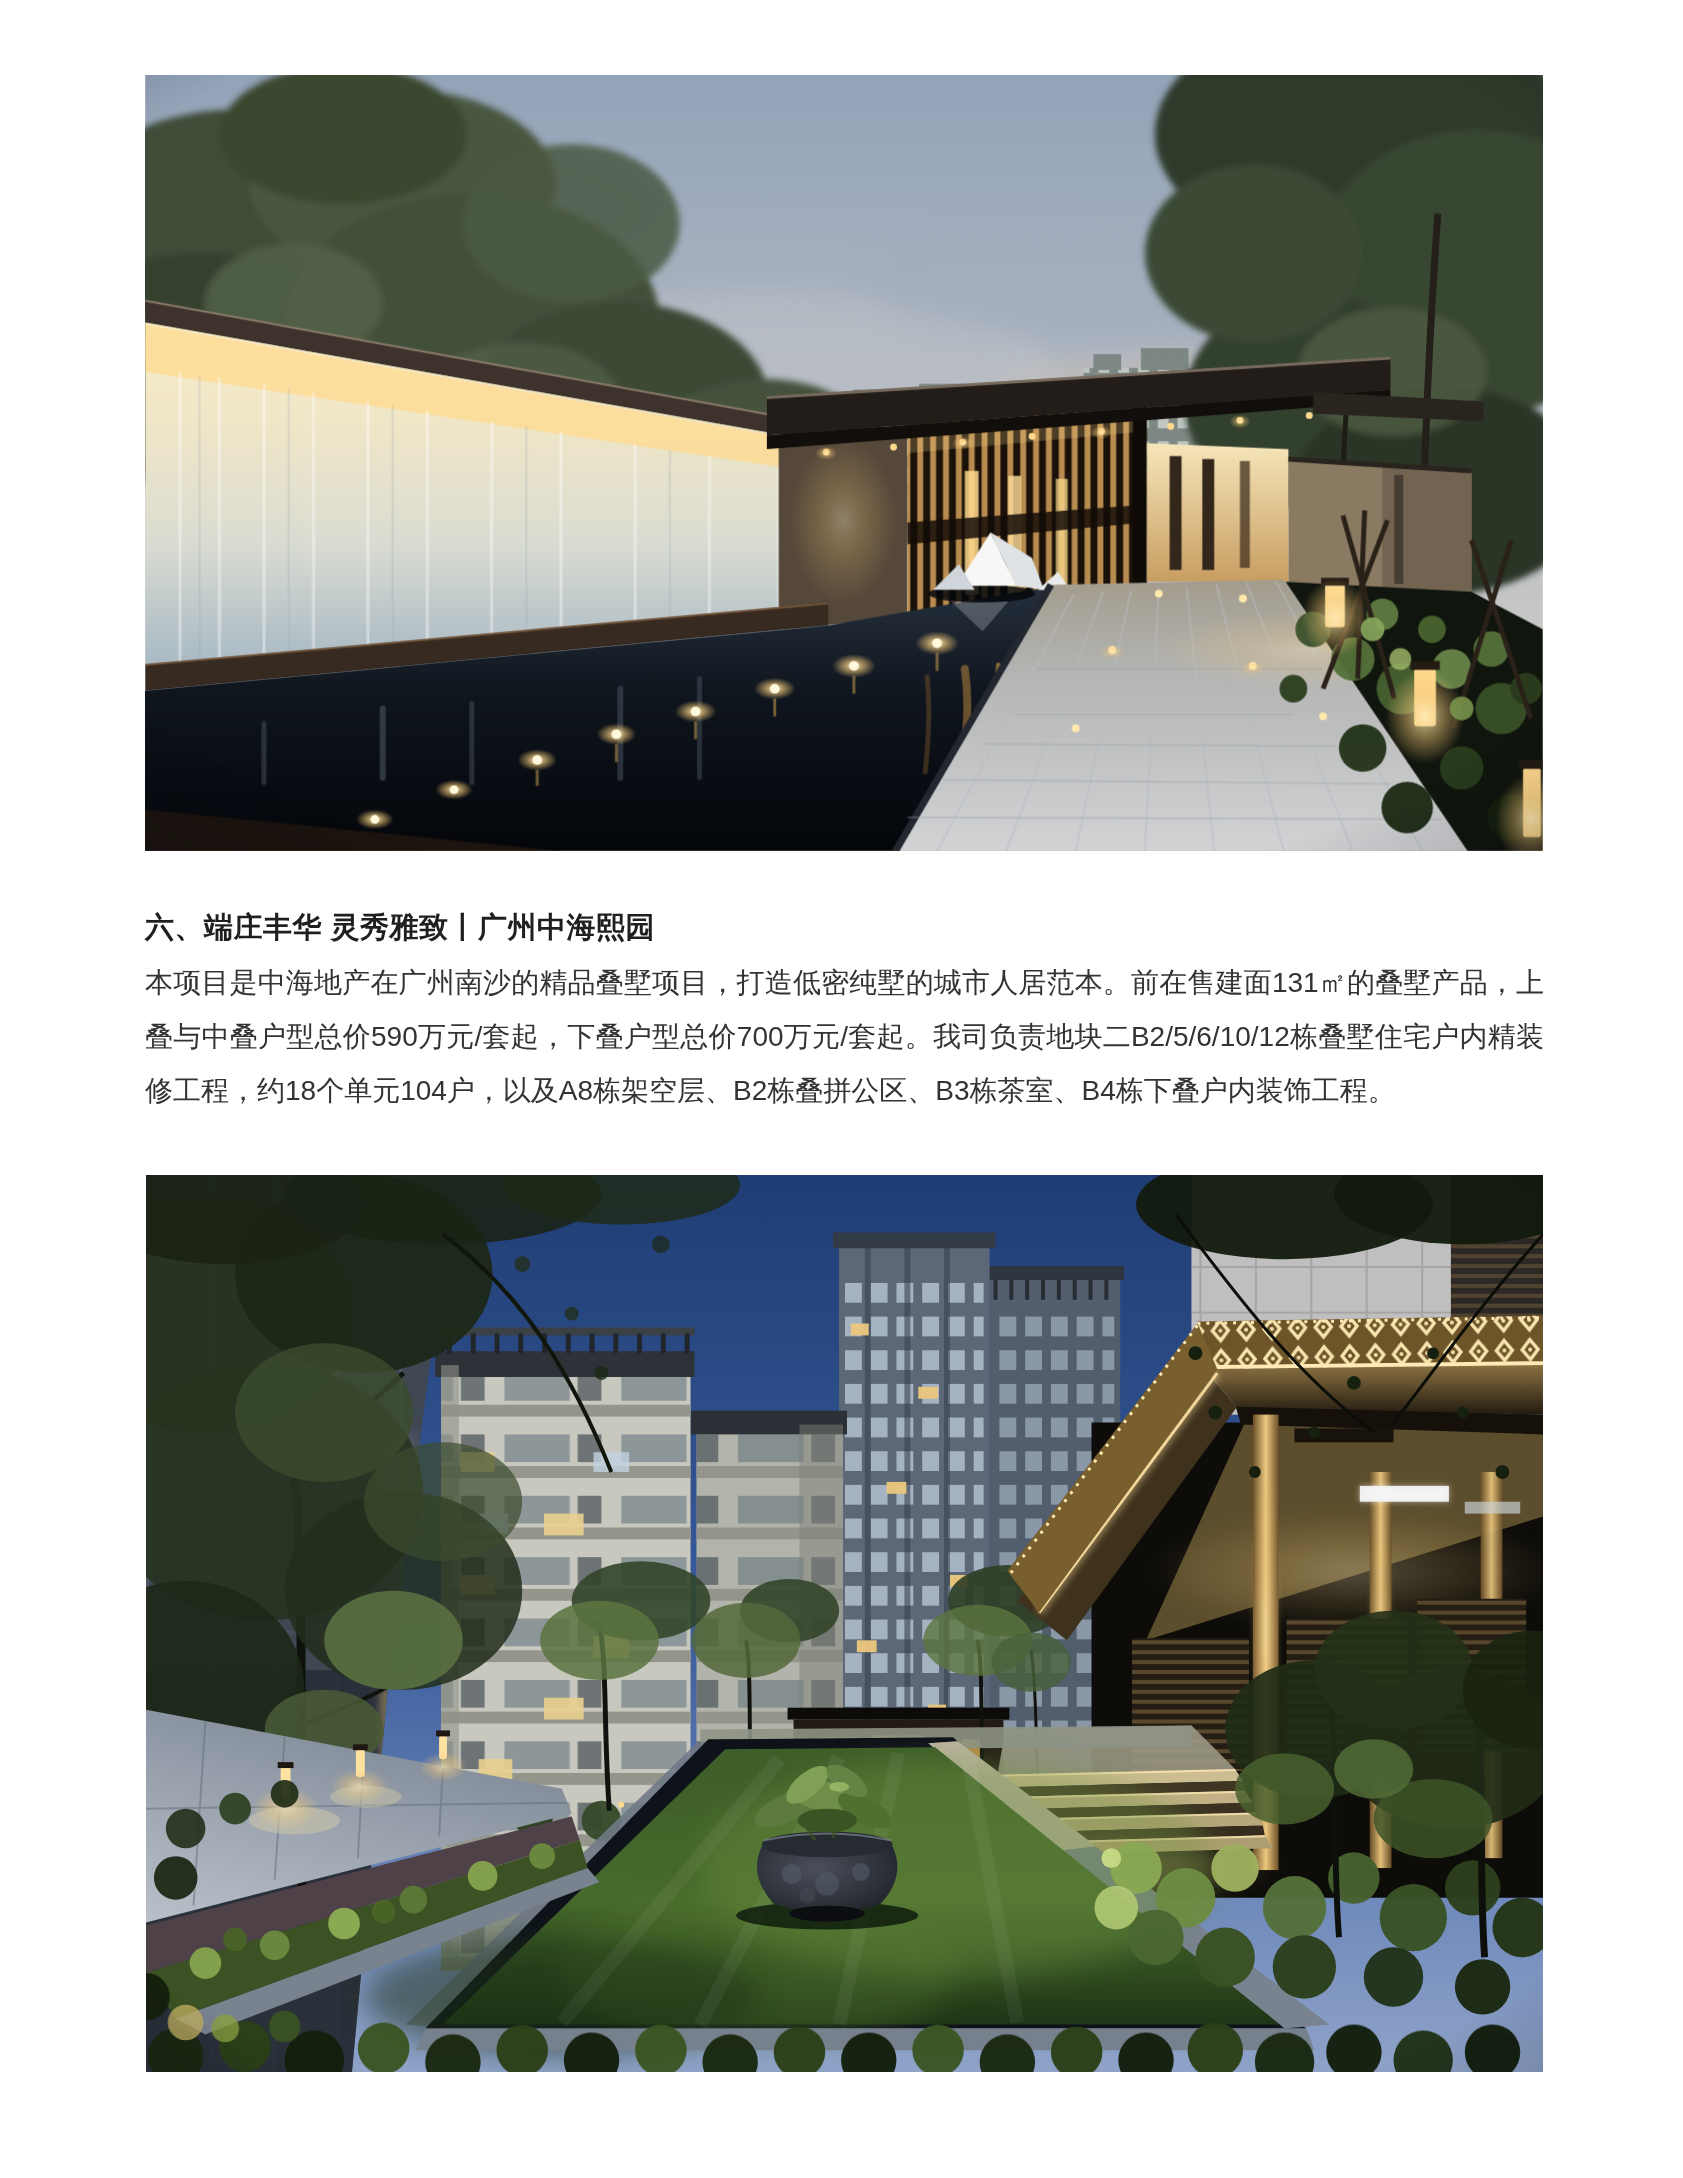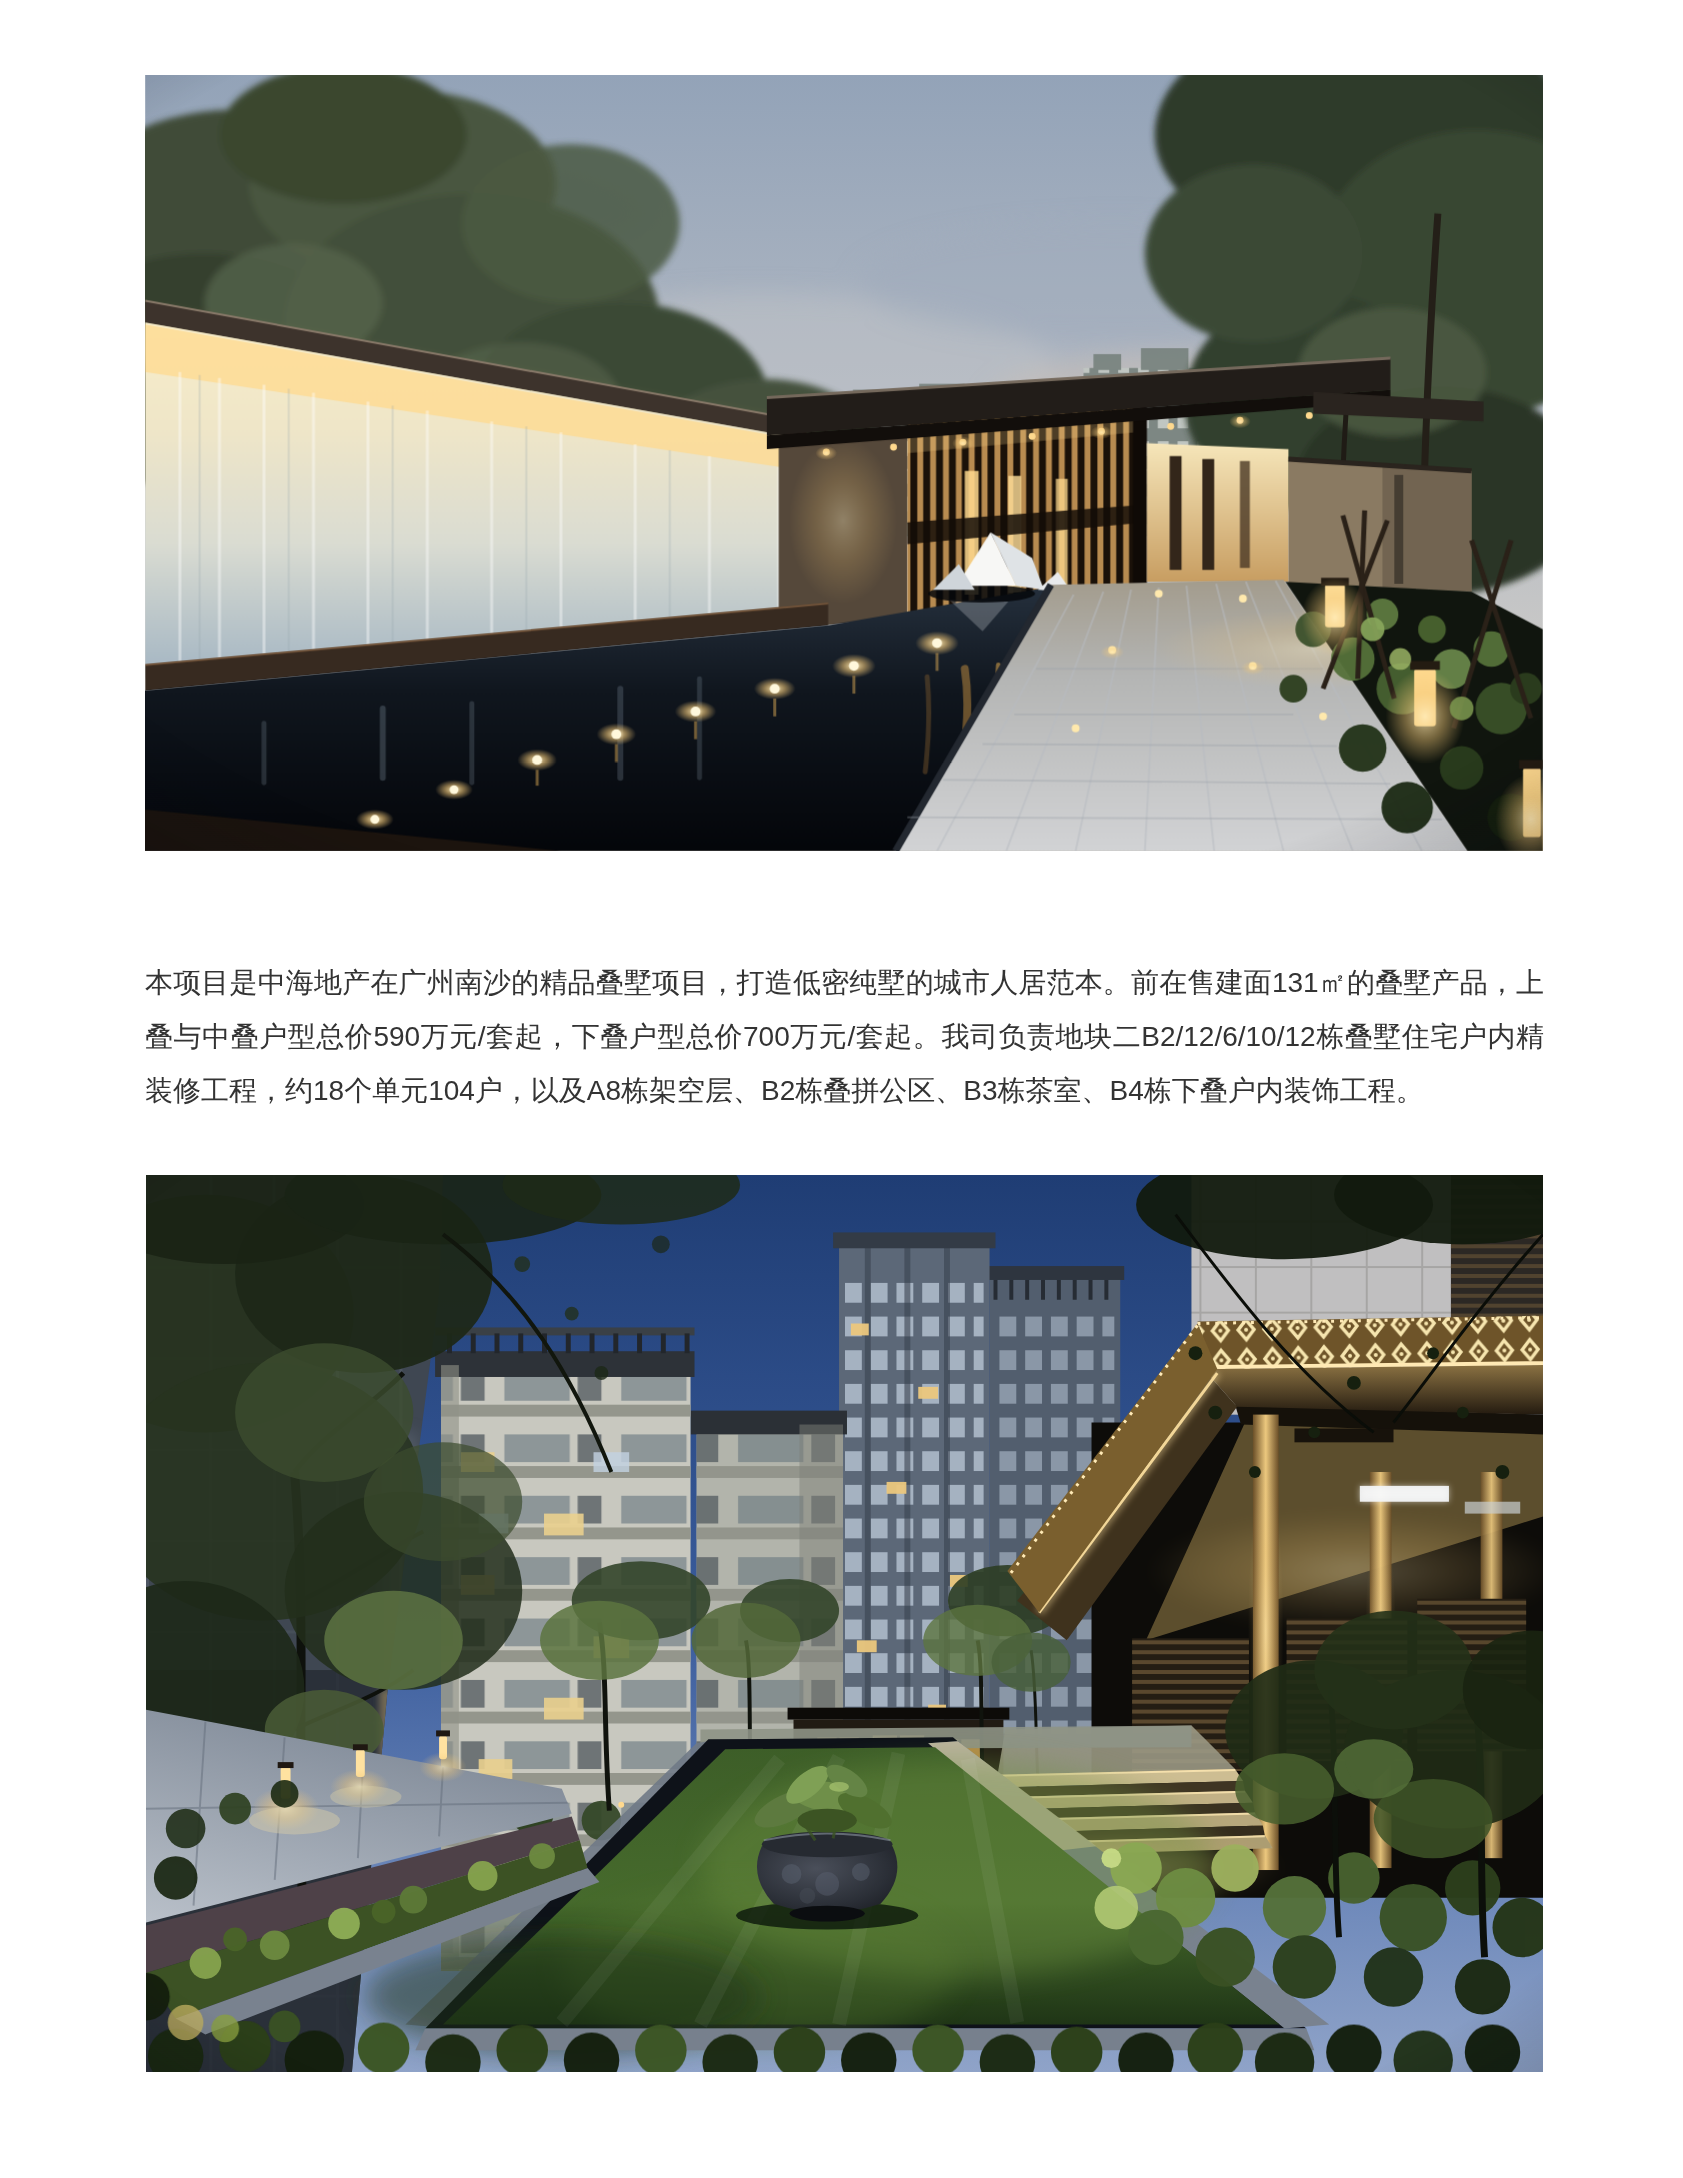--- a/index.html
+++ b/index.html
@@ -346,21 +346,22 @@
           <circle cx="1240" cy="560" r="12" fill="#8aa85c" opacity="0.9"></circle>
           <circle cx="1268" cy="590" r="11" fill="#9ab364" opacity="0.85"></circle>
           <circle cx="1330" cy="640" r="12" fill="#7e9a50" opacity="0.85"></circle>
         </g>
       </g>
 
       <rect width="1412" height="784" fill="url(#a-vig)"></rect>
     </svg>
   </figure>
 
-  <p class="para">本项目是中海地产在广州南沙的精品叠墅项目，打造低密纯墅的城市人居范本。前在售建面131㎡的叠墅产品，上叠与中叠户型总价590万元/套起，下叠户型总价700万元/套起。我司负责地块二B2/12/6/10/12栋叠墅住宅户内精装修工程，约18个单元104户，以及A8栋架空层、B2栋叠拼公区、B3栋茶室、B4栋下叠户内装饰工程。</p>
+  <h2 class="heading">六、端庄丰华 灵秀雅致丨广州中海熙园</h2>
+  <p class="para">本项目是中海地产在广州南沙的精品叠墅项目，打造低密纯墅的城市人居范本。前在售建面131㎡的叠墅产品，上叠与中叠户型总价590万元/套起，下叠户型总价700万元/套起。我司负责地块二B2/5/6/10/12栋叠墅住宅户内精装修工程，约18个单元104户，以及A8栋架空层、B2栋叠拼公区、B3栋茶室、B4栋下叠户内装饰工程。</p>
 
   <figure class="photo photo-2" role="img" aria-label="夜色庭院：高层住宅环绕的中央草坪、陶罐绿植与暖光茶室连廊">
     <svg viewBox="0 0 1411 906" width="1397" height="897" xmlns="http://www.w3.org/2000/svg">
       <defs>
         <linearGradient id="b-sky" x1="0" y1="0" x2="0" y2="1">
           <stop offset="0" stop-color="#1f3d74"></stop>
             <stop offset="0.5" stop-color="#3a5c9c"></stop>
           <stop offset="0.8" stop-color="#6d88ba"></stop>
             <stop offset="1" stop-color="#8fa3c8"></stop>
         </linearGradient>

